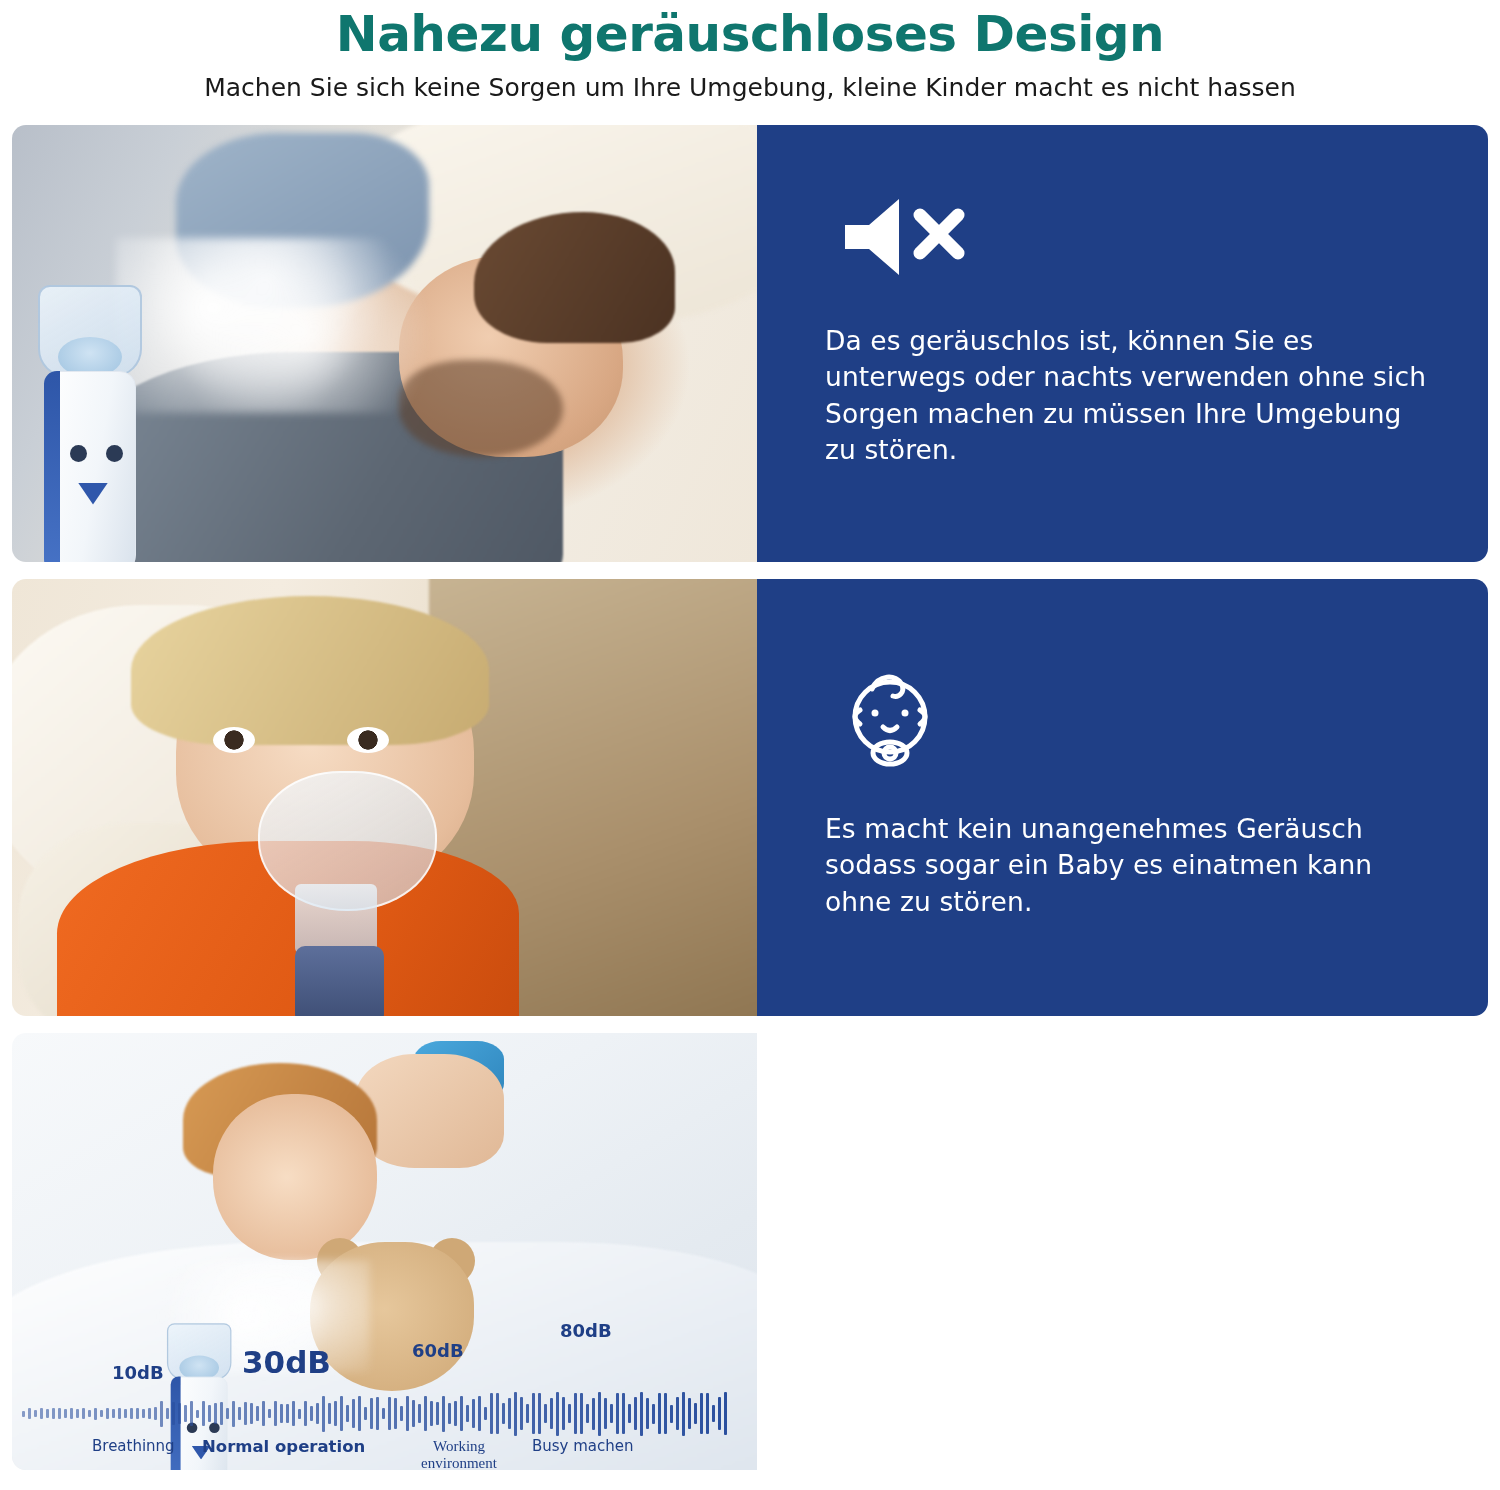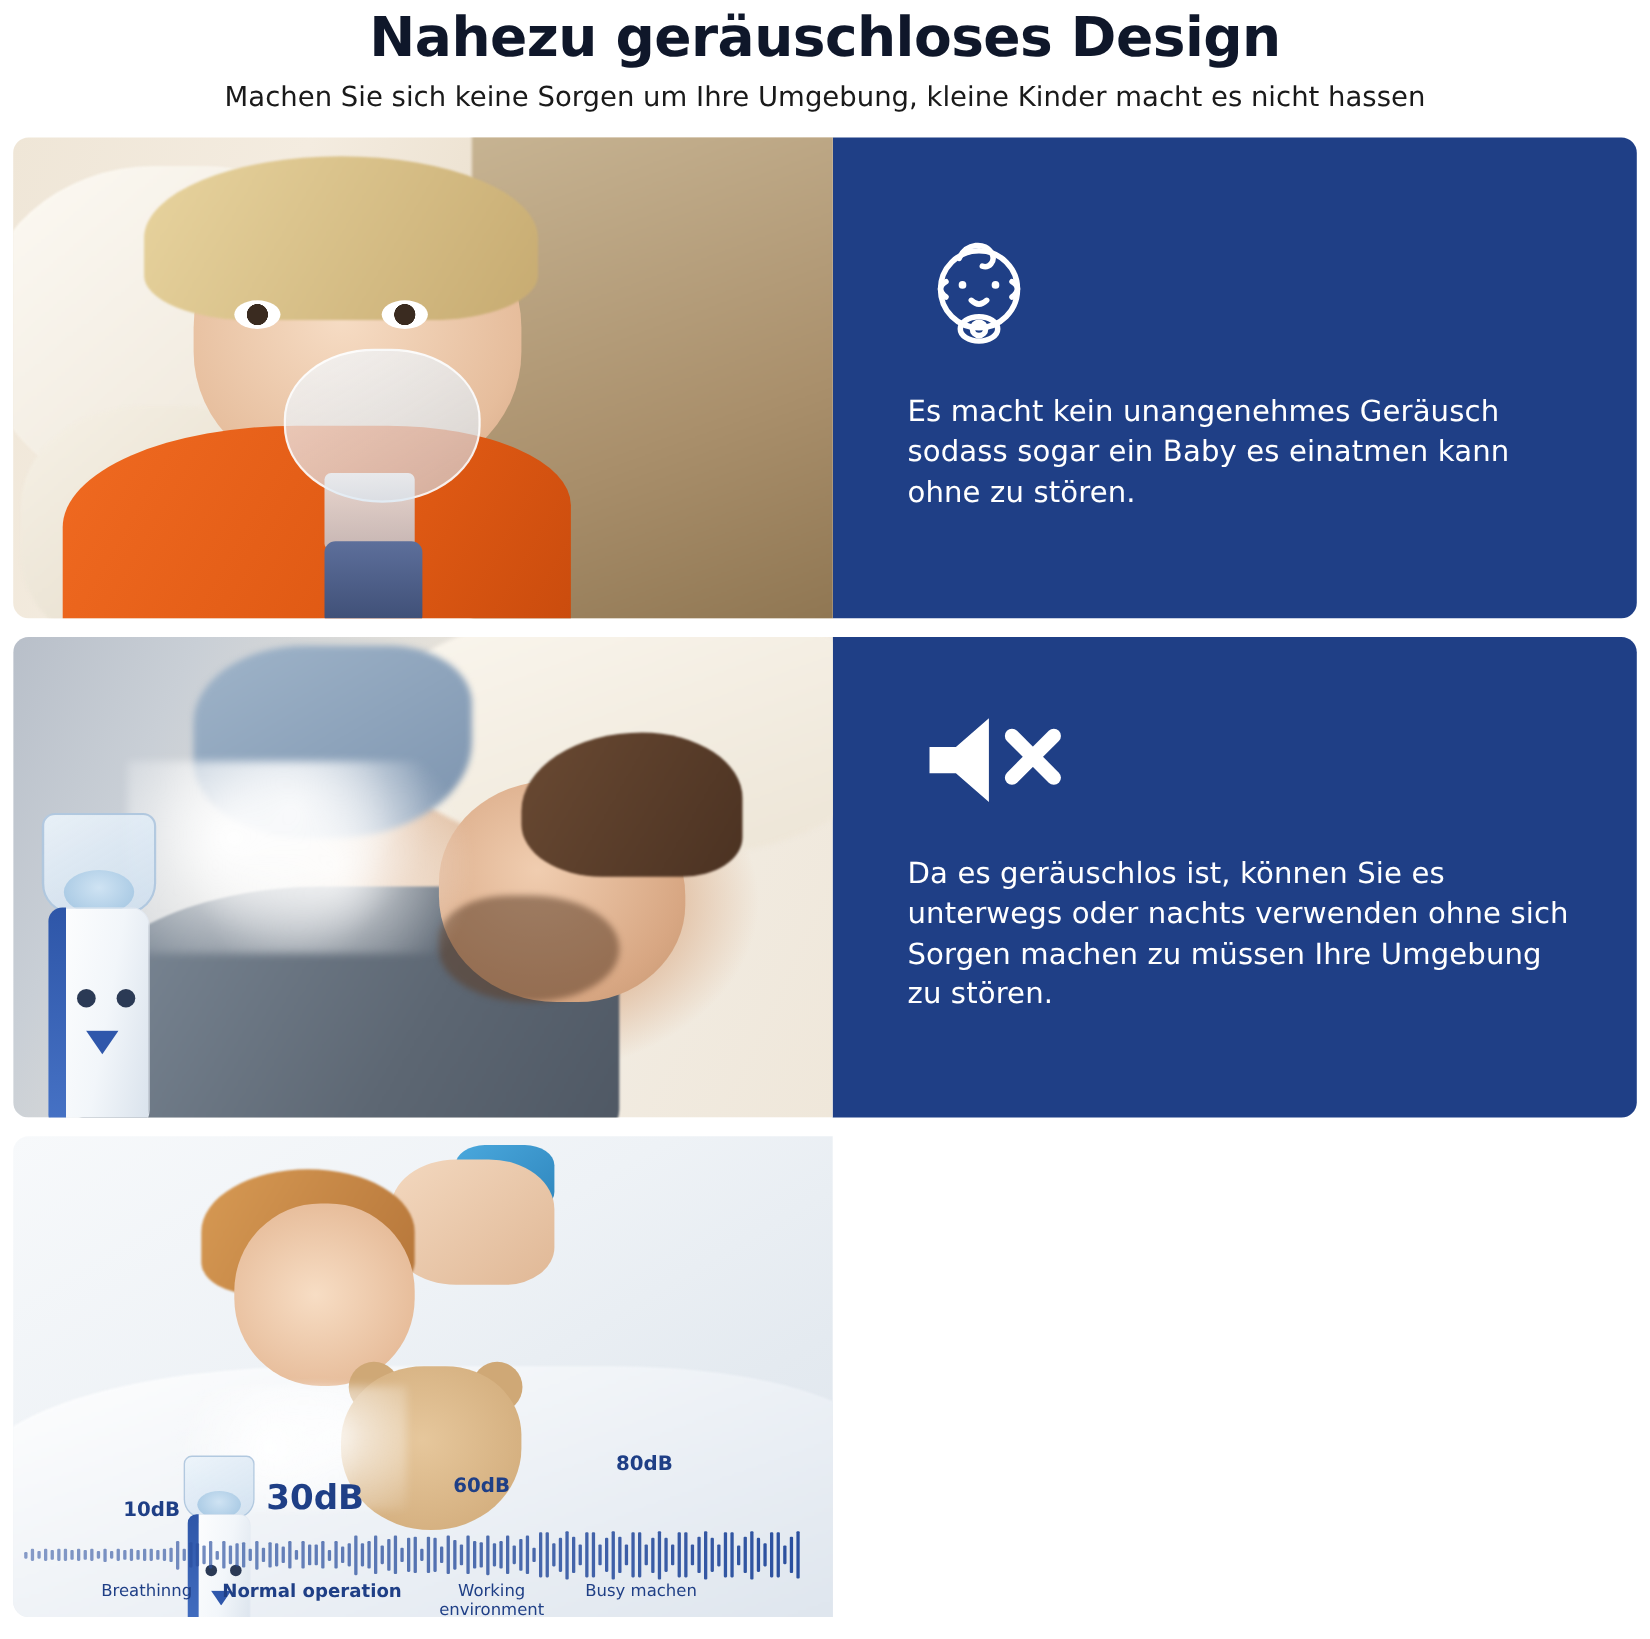--- a/index.html
+++ b/index.html
@@ -25,21 +25,21 @@
 
   
   .header {
     padding-top: 8px;
     text-align: center;
   }
   .headline {
     font-family: "DejaVu Sans", sans-serif;
     font-size: 50px;
     font-weight: bold;
-    color: #0f172a;
+    color: #0f766e;
     letter-spacing: -0.5px;
     line-height: 1.05;
     margin: 0;
   }
   .subhead {
     font-family: "DejaVu Sans", sans-serif;
     font-size: 25px;
     color: #1a1a1a;
     margin: 12px 0 0 0;
     line-height: 1.2;
@@ -372,20 +372,53 @@
 <body>
 
 <div class="page">
 
   <div class="header">
     <h1 class="headline">Nahezu geräuschloses Design</h1>
     <p class="subhead">Machen Sie sich keine Sorgen um Ihre Umgebung, kleine Kinder macht es nicht hassen</p>
   </div>
 
   <div class="rows">
+
+    <div class="row row-1">
+      <div class="photo p1">
+        <div class="pillow-top"></div>
+        <div class="robe"></div>
+        <div class="blanket"></div>
+        <div class="face"></div>
+        <div class="hair"></div>
+        <div class="beard"></div>
+        <div class="mist"></div>
+        <div class="device" style="left:18px; top:160px;">
+          <div class="cup"></div>
+          <div class="cap"></div>
+          <div class="body"></div>
+          <div class="stripe"></div>
+          <div class="eye l"></div>
+          <div class="eye r"></div>
+          <div class="mouth"></div>
+        </div>
+      </div>
+      <div class="panel">
+        <div class="icon-wrap">
+          <svg width="150" height="100" viewBox="0 0 150 100" aria-hidden="true">
+            <path d="M20 38 H44 L74 12 V88 L44 62 H20 Z" fill="#ffffff"></path>
+            <g stroke="#ffffff" stroke-width="13" stroke-linecap="round">
+              <line x1="95" y1="28" x2="133" y2="66"></line>
+              <line x1="133" y1="28" x2="95" y2="66"></line>
+            </g>
+          </svg>
+        </div>
+        <p>Da es geräuschlos ist, können Sie es unterwegs oder nachts verwenden ohne sich Sorgen machen zu müssen Ihre Umgebung zu stören.</p>
+      </div>
+    </div>
 
     <div class="row row-2">
       <div class="photo p2">
         <div class="couch"></div>
         <div class="pillow"></div>
         <div class="pillow2"></div>
         <div class="head"></div>
         <div class="hair2"></div>
         <div class="eye2 l"></div>
         <div class="eye2 r"></div>
@@ -404,53 +437,20 @@
               <circle cx="80" cy="48" r="3.5" fill="#ffffff" stroke="none"></circle>
               <path d="M58 62 q7 7 14 0"></path>
               <ellipse cx="65" cy="88" rx="17" ry="11"></ellipse>
               <circle cx="65" cy="88" r="6"></circle>
               <path d="M95 45 q10 6 0 14"></path>
               <path d="M35 45 q-10 6 0 14"></path>
             </g>
           </svg>
         </div>
         <p>Es macht kein unangenehmes Geräusch sodass sogar ein Baby es einatmen kann ohne zu stören.</p>
-      </div>
-    </div>
-
-    <div class="row row-1">
-      <div class="photo p1">
-        <div class="pillow-top"></div>
-        <div class="robe"></div>
-        <div class="blanket"></div>
-        <div class="face"></div>
-        <div class="hair"></div>
-        <div class="beard"></div>
-        <div class="mist"></div>
-        <div class="device" style="left:18px; top:160px;">
-          <div class="cup"></div>
-          <div class="cap"></div>
-          <div class="body"></div>
-          <div class="stripe"></div>
-          <div class="eye l"></div>
-          <div class="eye r"></div>
-          <div class="mouth"></div>
-        </div>
-      </div>
-      <div class="panel">
-        <div class="icon-wrap">
-          <svg width="150" height="100" viewBox="0 0 150 100" aria-hidden="true">
-            <path d="M20 38 H44 L74 12 V88 L44 62 H20 Z" fill="#ffffff"></path>
-            <g stroke="#ffffff" stroke-width="13" stroke-linecap="round">
-              <line x1="95" y1="28" x2="133" y2="66"></line>
-              <line x1="133" y1="28" x2="95" y2="66"></line>
-            </g>
-          </svg>
-        </div>
-        <p>Da es geräuschlos ist, können Sie es unterwegs oder nachts verwenden ohne sich Sorgen machen zu müssen Ihre Umgebung zu stören.</p>
       </div>
     </div>
 
     <div class="row row-3">
       <div class="photo p3">
         <div class="duvet"></div>
         <div class="sleeve"></div>
         <div class="arm"></div>
         <div class="hair3"></div>
         <div class="head3"></div>
@@ -594,21 +594,21 @@
               <i style="height: 41.5px; opacity: 0.98;"></i>
               <i style="height: 40.1px; opacity: 0.99;"></i>
               <i style="height: 17.5px; opacity: 0.99;"></i>
               <i style="height: 33.3px; opacity: 1;"></i>
               <i style="height: 43.9px; opacity: 1;"></i>
             </div>
 
           <div style="position:absolute; left:0; right:0; top:118px; height:34px;">
             <div class="db-caption" style="left:80px; top:0;">Breathinng</div>
             <div class="db-caption b" style="left:190px; top:0;">Normal operation</div>
-            <div class="db-caption" style="left:380px; top:0; white-space:pre-line; width:110px;">Working
+            <div class="db-caption" style="left:392px; top:0; white-space:pre-line; width:110px;font-family:Liberation Serif, serif;">Working
 environment</div>
             <div class="db-caption" style="left:520px; top:0;">Busy machen</div>
           </div>
         </div>
       </div>
 
     </div>
 
   </div>
 </div>

